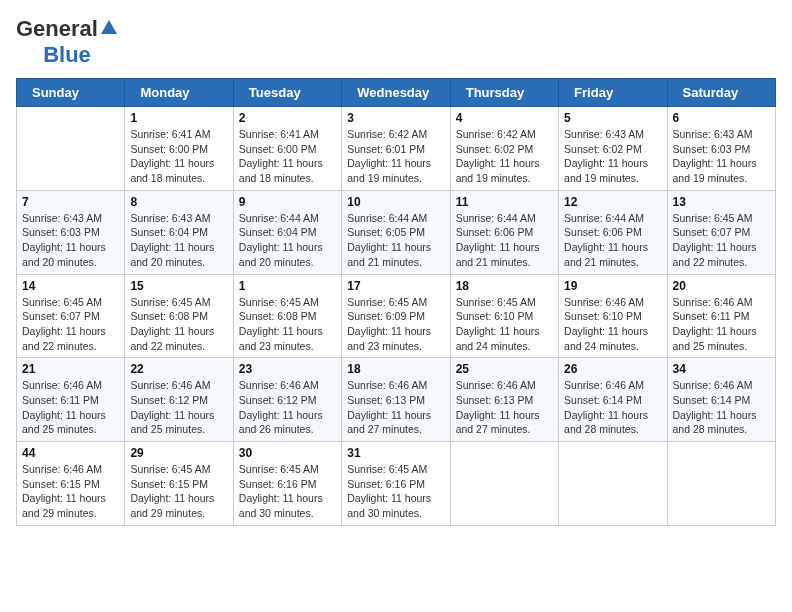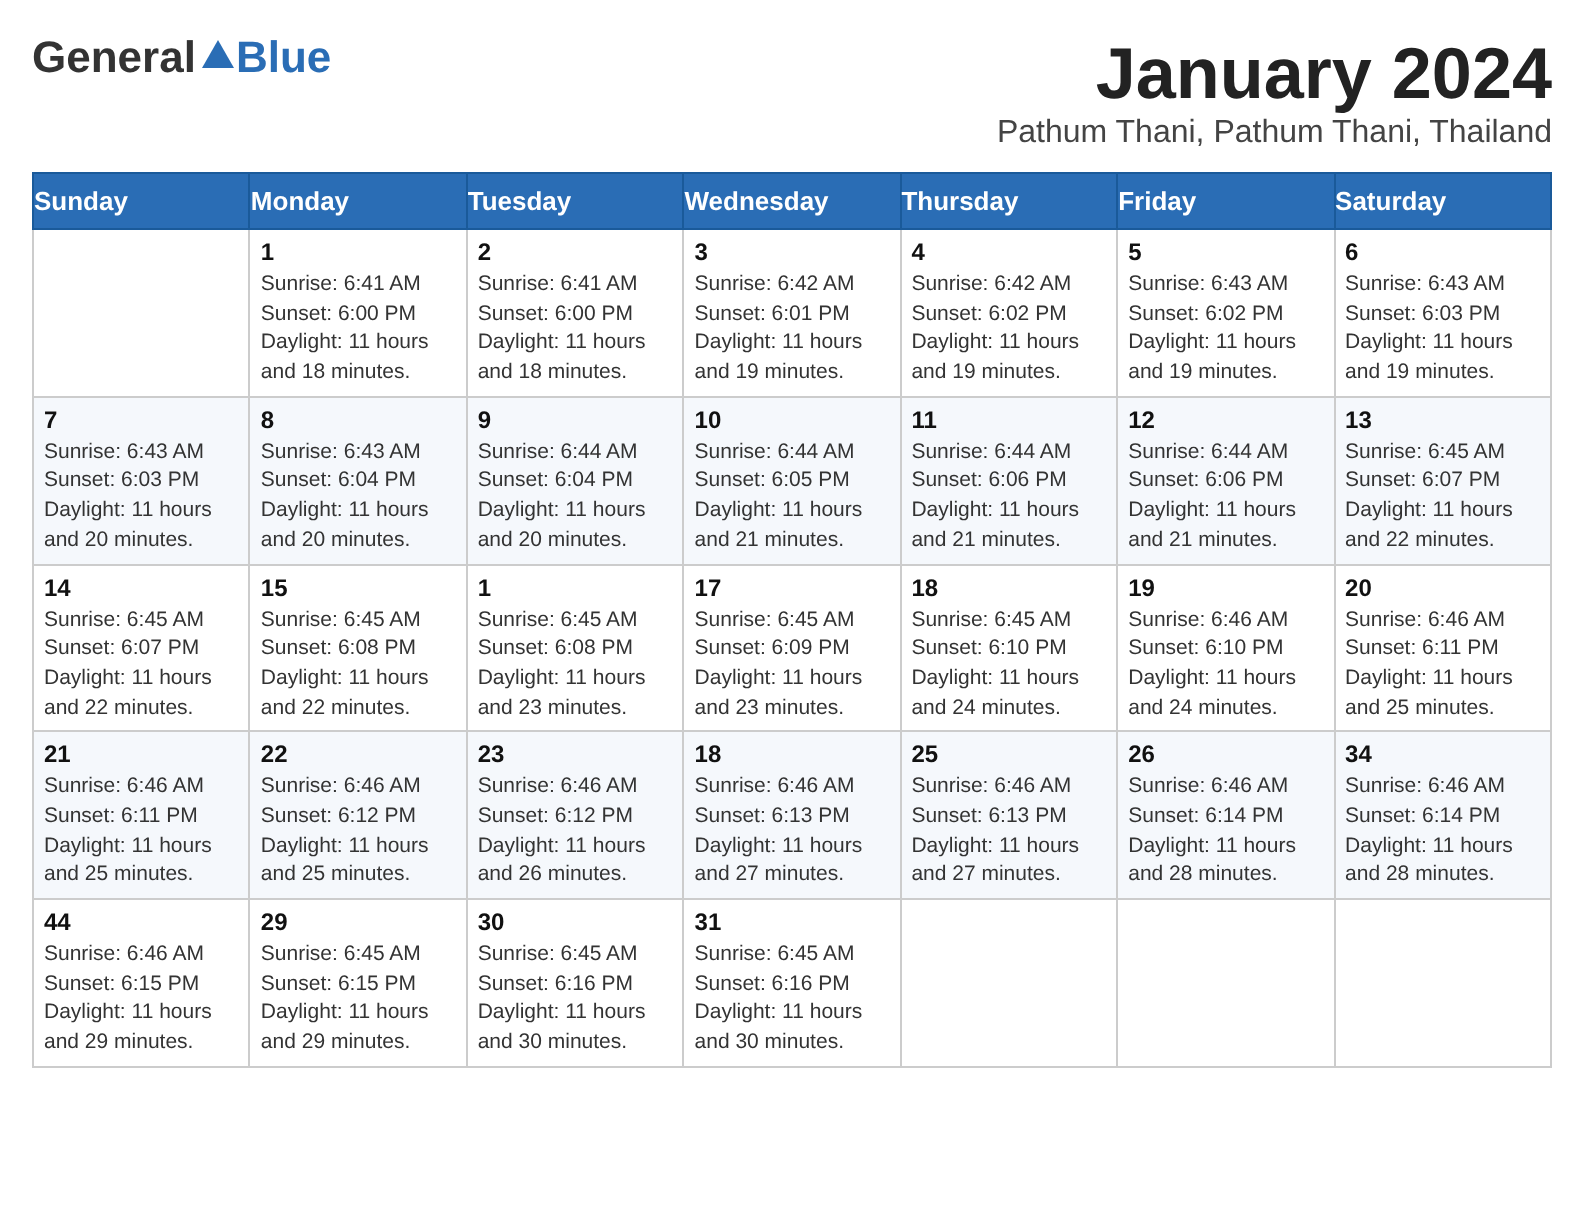--- a/index.html
+++ b/index.html
@@ -11,21 +11,21 @@
       padding: 16px;
     }
     .header-area {
       display: flex;
       justify-content: space-between;
       align-items: flex-start;
       margin-bottom: 10px;
     }
     .logo {
       display: flex;
-      flex-direction: row;
+      flex-direction: column;
       align-items: center;
     }
     .logo-text-row {
       display: flex;
       align-items: center;
     }
     .title-area {
       text-align: right;
     }
     .title-month {
@@ -38,21 +38,21 @@
       color: #444;
     }
     .calendar-table {
       width: 100%;
       border-collapse: collapse;
       font-size: 11px;
     }
     .calendar-table th {
       background: #2a6db5;
       color: #fff;
-      padding: 6px 0;
+      padding: 6px 15px;
       text-align: left;
       font-size: 13px;
       font-weight: bold;
       border: 1px solid #1a5a9a;
     }
     .calendar-table td {
       border: 1px solid #ccc;
       vertical-align: top;
       padding: 4px 5px;
       width: 108px;
@@ -88,24 +88,20 @@
       <span style="display:inline-block;margin-left:2px;vertical-align:middle;">
         <svg width="18" height="18" viewBox="0 0 18 18">
             <polygon points="9,2 17,16 1,16" fill="#2a6db5"></polygon>
           </svg>
       </span>
     </div>
     <div>
       <span style="font-size:22px;font-weight:bold;color:#2a6db5;">Blue</span>
     </div>
   </div>
-  <div class="title-area">
-    <div class="title-month">January 2024</div>
-    <div class="title-location">Pathum Thani, Pathum Thani, Thailand</div>
-  </div>
 </div>
 
 <table class="calendar-table">
   <thead>
     <tr>
     <th>Sunday</th>
         <th>Monday</th>
         <th>Tuesday</th>
         <th>Wednesday</th>
         <th>Thursday</th>

